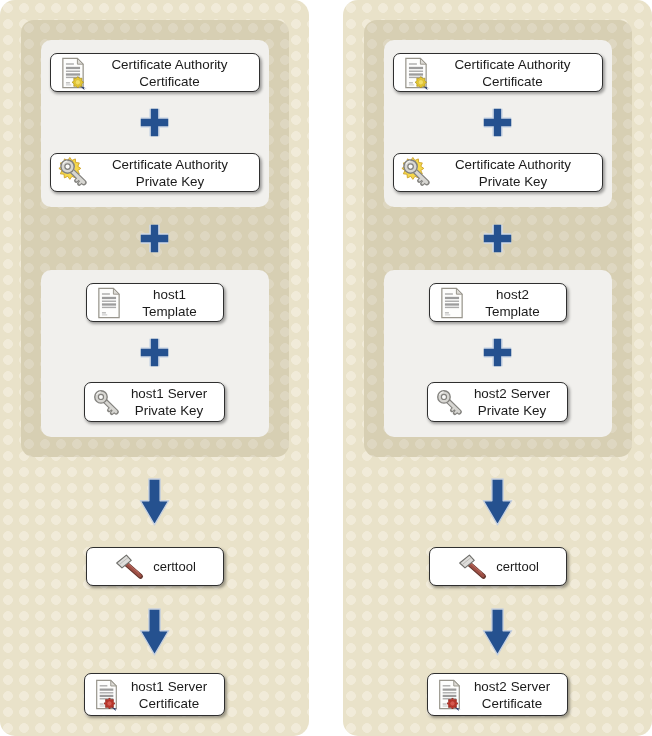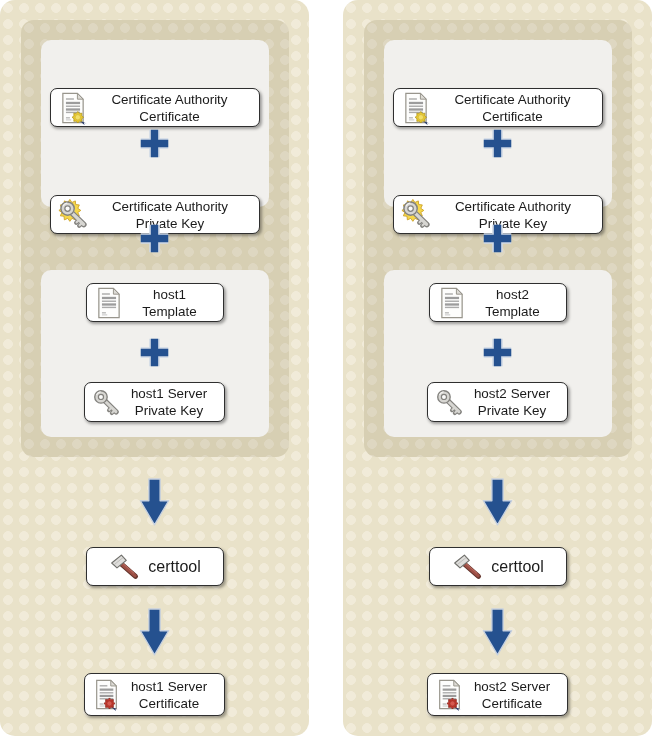--- a/index.html
+++ b/index.html
@@ -33,25 +33,25 @@
   }
   .node {
     background:#ffffff; border:1.6px solid #2f2f2f; border-radius:7px;
     box-shadow:1.5px 2px 3px rgba(0,0,0,0.35);
     display:flex; align-items:center; box-sizing:border-box;
     padding:2px 7px; white-space:nowrap;
   }
   .node .txt { flex:1; text-align:center; font-size:13.4px; line-height:17px; }
   .node .line { display:flex; justify-content:center; gap:4px; }
   .b { font-weight:normal; }
-  .node.ca  { width:210px; height:39px;margin-top:35px; }
+  .node.ca  { width:210px; height:39px; }
   .node.sm  { width:138px; height:39px; }
   .node.pk  { width:141px; height:40px; }
   .node.tool{ width:138px; height:39px; justify-content:center; gap:7px; }
-  .node.tool .lbl { font-size:16px; }
+  .node.tool .lbl { font-size:13px; }
   .node.result { width:141px; height:43px; }
   .ic { flex:none; display:block; }
   .plusbox { display:flex; align-items:center; justify-content:center; }
   .arrow1 { margin-top:21px; }
   .toolrow { margin-top:21px; }
   .arrow2 { margin-top:22px; }
   .resultrow { margin-top:17px; }
   svg { display:block; }
 </style>
 </head>

